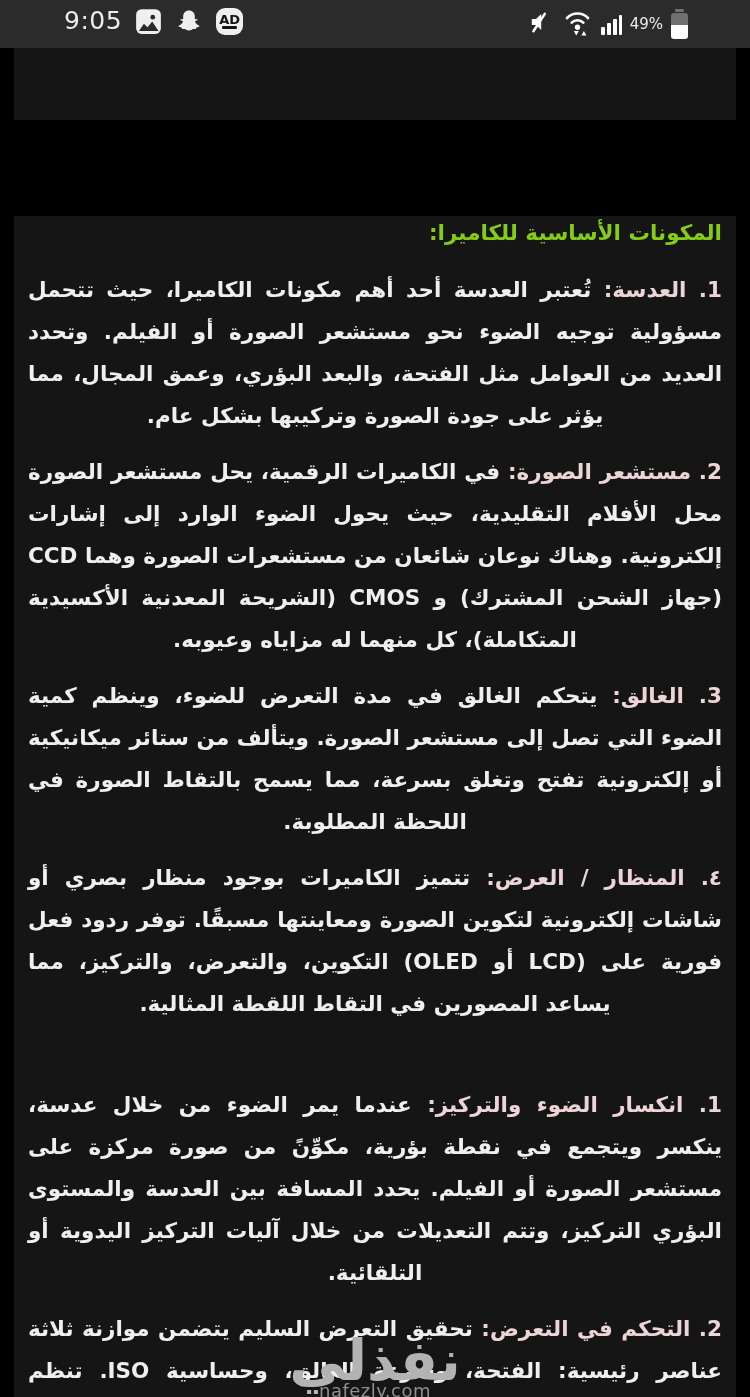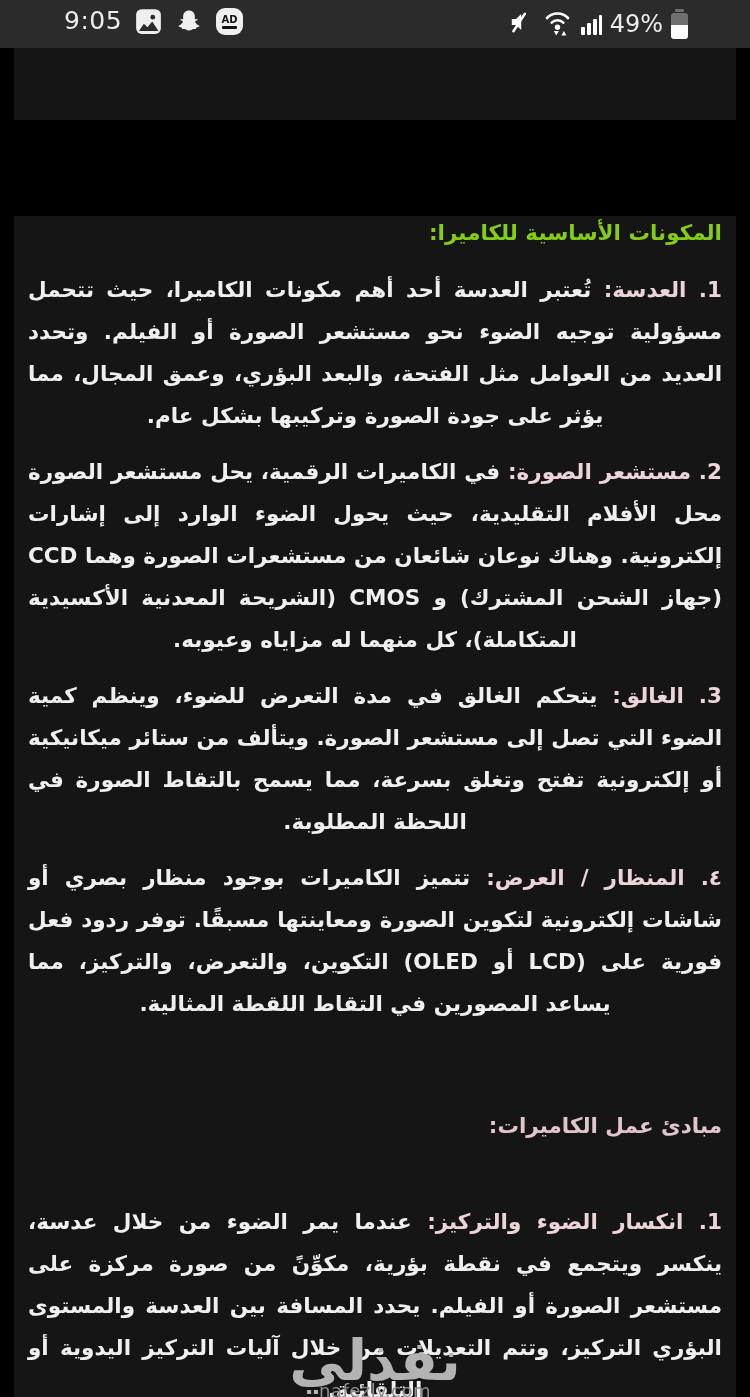--- a/index.html
+++ b/index.html
@@ -16,26 +16,26 @@
     background:#2b2b2b;
     display:flex;
     justify-content:space-between;
     align-items:center;
     padding:0 62px 0 64px;
     color:#ececec;
   }
   .sb-left{display:flex;align-items:flex-start;gap:13px;}
   .sb-right{display:flex;align-items:center;gap:8px;}
   .sb-time{font-size:25px;letter-spacing:.5px;line-height:1;}
-  .sb-pct{font-size:24px;line-height:1;}
+  .sb-pct{font-size:15px;line-height:1;}
   .ad-badge{
     width:27px;height:27px;background:#efefef;border-radius:9px;
     display:flex;flex-direction:column;align-items:center;justify-content:center;
   }
-  .ad-text{color:#141414;font-size:10px;font-weight:800;line-height:11px;}
+  .ad-text{color:#141414;font-size:13px;font-weight:800;line-height:11px;}
   .ad-sub{width:15px;height:3px;background:#141414;border-radius:1px;margin-top:1px;}
   .signal{display:inline-flex;align-items:flex-end;gap:2px;height:21px;}
   .signal i{display:block;width:4px;background:#fff;border-radius:1px;}
   .signal i:nth-child(1){height:8px;}
   .signal i:nth-child(2){height:12px;}
   .signal i:nth-child(3){height:16px;}
   .signal i:nth-child(4){height:20px;width:3px;}
   .battery{display:inline-flex;flex-direction:column;align-items:center;}
   .battery-cap{width:9px;height:3px;background:#6f6f6f;border-radius:1px;margin-bottom:1px;}
   .battery-body{width:17px;height:26px;border-radius:3px;
@@ -136,21 +136,20 @@
 
     <p class="para para-first"><span class="label">1. العدسة:</span> <span>تُعتبر العدسة أحد أهم مكونات الكاميرا، حيث تتحمل مسؤولية توجيه الضوء نحو مستشعر الصورة أو الفيلم. وتحدد العديد من العوامل مثل الفتحة، والبعد البؤري، وعمق المجال، مما يؤثر على جودة الصورة وتركيبها بشكل عام.</span></p>
 
     <p class="para"><span class="label">2. مستشعر الصورة:</span> <span>في الكاميرات الرقمية، يحل مستشعر الصورة محل الأفلام التقليدية، حيث يحول الضوء الوارد إلى إشارات إلكترونية. وهناك نوعان شائعان من مستشعرات الصورة وهما CCD (جهاز الشحن المشترك) و CMOS (الشريحة المعدنية الأكسيدية المتكاملة)، كل منهما له مزاياه وعيوبه.</span></p>
 
     <p class="para"><span class="label">3. الغالق:</span> <span>يتحكم الغالق في مدة التعرض للضوء، وينظم كمية الضوء التي تصل إلى مستشعر الصورة. ويتألف من ستائر ميكانيكية أو إلكترونية تفتح وتغلق بسرعة، مما يسمح بالتقاط الصورة في اللحظة المطلوبة.</span></p>
 
     <p class="para"><span class="label">٤. المنظار / العرض:</span> <span>تتميز الكاميرات بوجود منظار بصري أو شاشات إلكترونية لتكوين الصورة ومعاينتها مسبقًا. توفر ردود فعل فورية على (LCD أو OLED) التكوين، والتعرض، والتركيز، مما يساعد المصورين في التقاط اللقطة المثالية.</span></p>
 
 
-    <h2 class="doc-title title-2">مبادئ عمل الكاميرات:</h2>
 
     <p class="para para-p1"><span class="label">1. انكسار الضوء والتركيز:</span> <span>عندما يمر الضوء من خلال عدسة، ينكسر ويتجمع في نقطة بؤرية، مكوِّنً من صورة مركزة على مستشعر الصورة أو الفيلم. يحدد المسافة بين العدسة والمستوى البؤري التركيز، وتتم التعديلات من خلال آليات التركيز اليدوية أو التلقائية.</span></p>
 
     <p class="para"><span class="label">2. التحكم في التعرض:</span> <span>تحقيق التعرض السليم يتضمن موازنة ثلاثة عناصر رئيسية: الفتحة، وسرعة الغالق، وحساسية ISO. تنظم الفتحة كمية الضوء المارة من خلال العدسة، وتتحكم سرعة الغالق في مدة التعرض، وتعدل حساسية استجابة ISO المستشعر للضوء.</span></p>
 
   </div>
 
   <div class="watermark">
     <span class="wm-logo">نفذلي</span>
     <span class="wm-url">nafezly.com</span>

